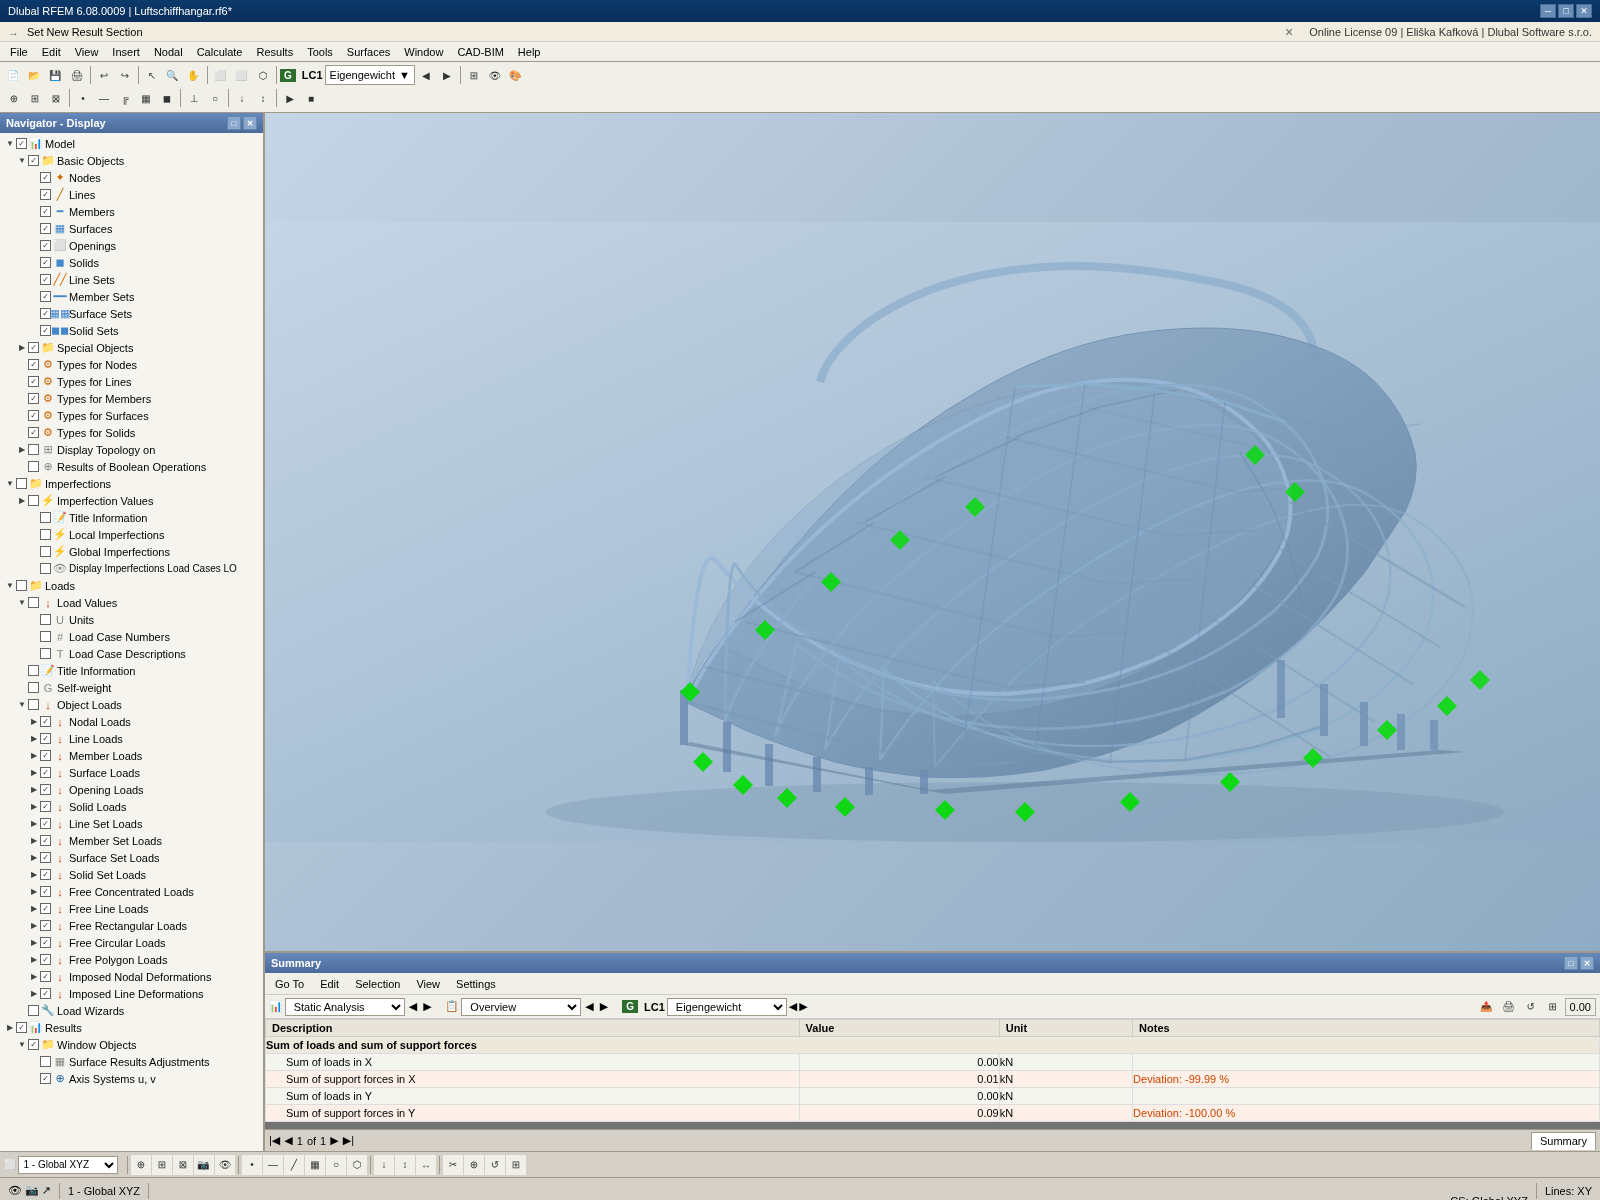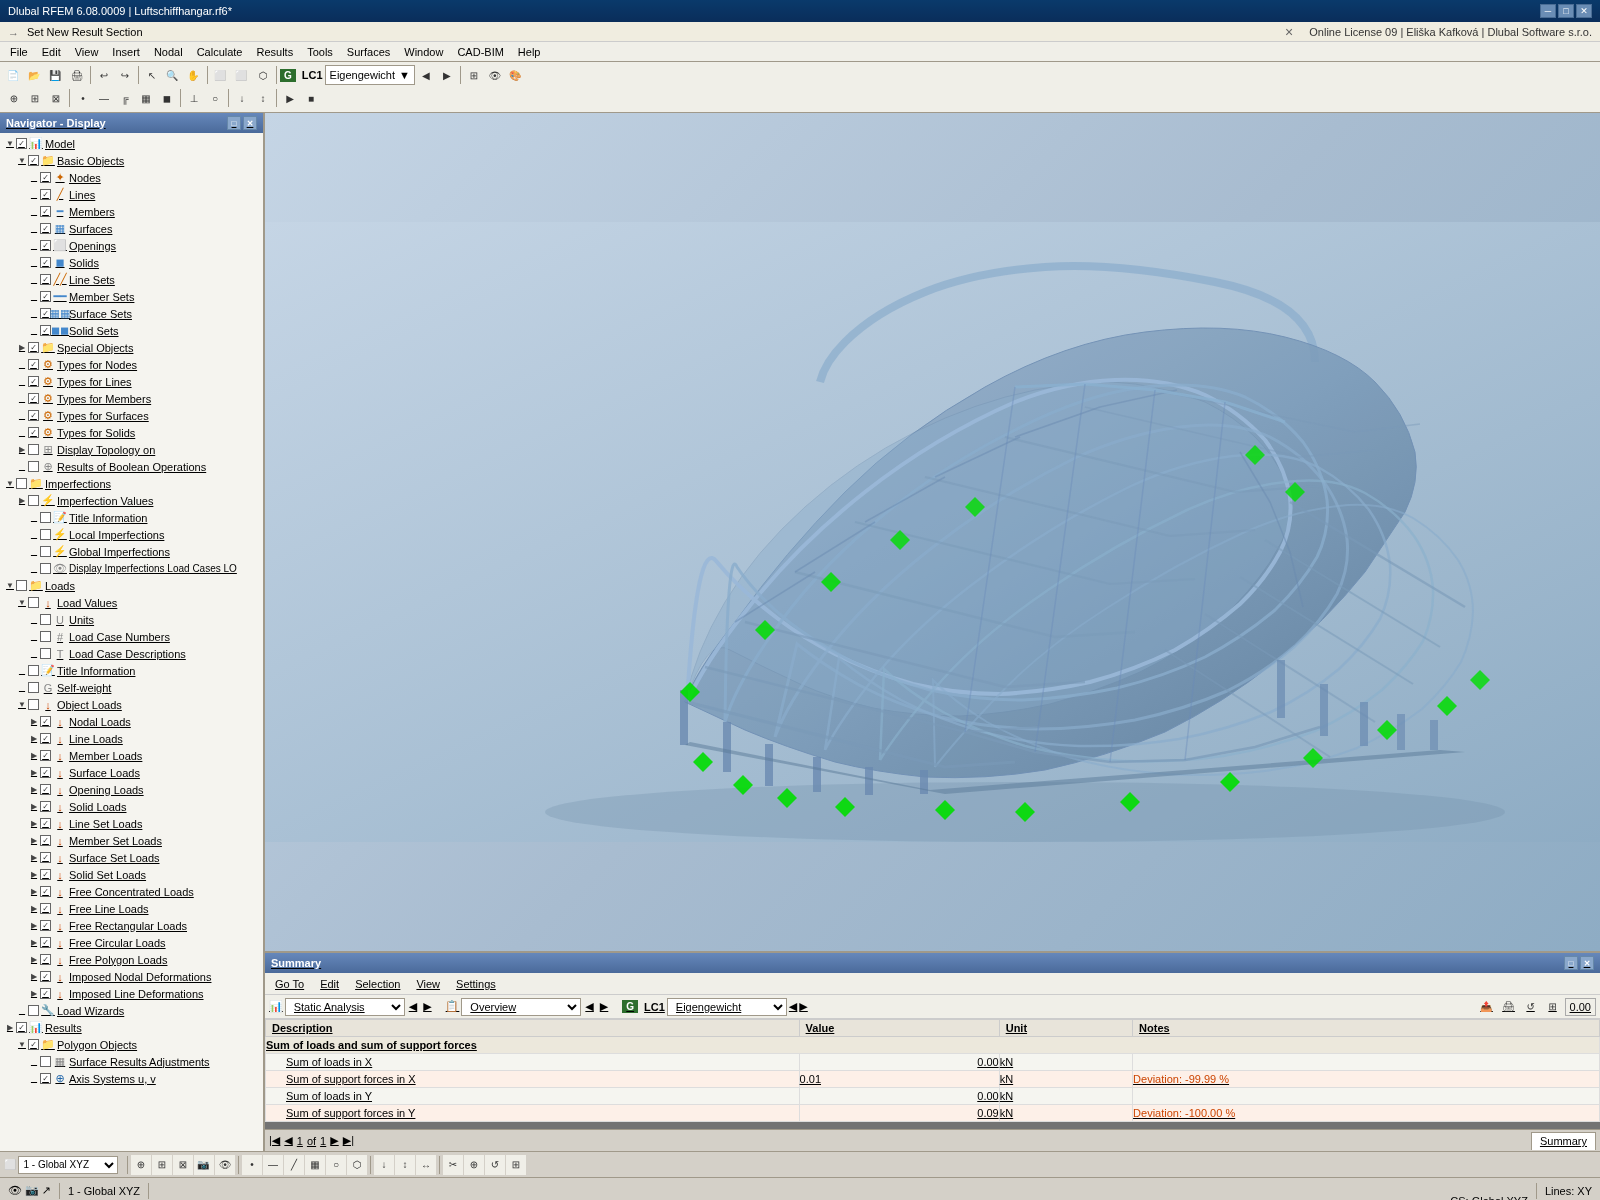--- a/index.html
+++ b/index.html
@@ -84,21 +84,20 @@
       padding: 1px 4px;
       font-size: 10px;
       font-weight: bold;
       margin-right: 4px;
     }
 
     
     .main-layout {
       display: flex;
       height: calc(1200px - 22px - 20px - 68px - 26px);
-      text-decoration: underline;
       
     }
 
     
     .navigator-panel {
       width: 265px;
       background: #f5f4ef;
       border-right: 2px solid #a0998a;
       display: flex;
       flex-direction: column;
@@ -893,21 +892,21 @@
         <span class="tree-checkbox checked"></span>
         <span class="tree-icon" style="color:#2266aa;">📊</span>
         <span class="tree-label">Results</span>
       </div>
 
       <div class="tree-item">
         <span class="tree-indent"></span>
         <span class="tree-toggle">▼</span>
         <span class="tree-checkbox checked"></span>
         <span class="tree-icon" style="color:#2266aa;">📁</span>
-        <span class="tree-label">Polygon Objects</span>
+        <span class="tree-label">Window Objects</span>
       </div>
 
       <div class="tree-item">
         <span class="tree-indent"></span>
           <span class="tree-indent"></span>
         <span class="tree-toggle" style="color:transparent;">▶</span>
         <span class="tree-checkbox"></span>
         <span class="tree-icon" style="color:#888;">▦</span>
         <span class="tree-label">Surface Results Adjustments</span>
       </div>
@@ -1113,21 +1112,21 @@
               <td colspan="4">Sum of loads and sum of support forces</td>
             </tr>
             <tr>
               <td style="padding-left:20px;">Sum of loads in X</td>
               <td style="text-align:right;">0.00</td>
               <td>kN</td>
               <td></td>
             </tr>
             <tr style="background:#fdf0e8;">
               <td style="padding-left:20px;">Sum of support forces in X</td>
-              <td style="text-align:left;">0.01</td>
+              <td style="text-align:right;">0.01</td>
               <td>kN</td>
               <td style="color:#cc4400;">Deviation: -99.99 %</td>
             </tr>
             <tr>
               <td style="padding-left:20px;">Sum of loads in Y</td>
               <td style="text-align:right;">0.00</td>
               <td>kN</td>
               <td></td>
             </tr>
             <tr style="background:#fdf0e8;">

